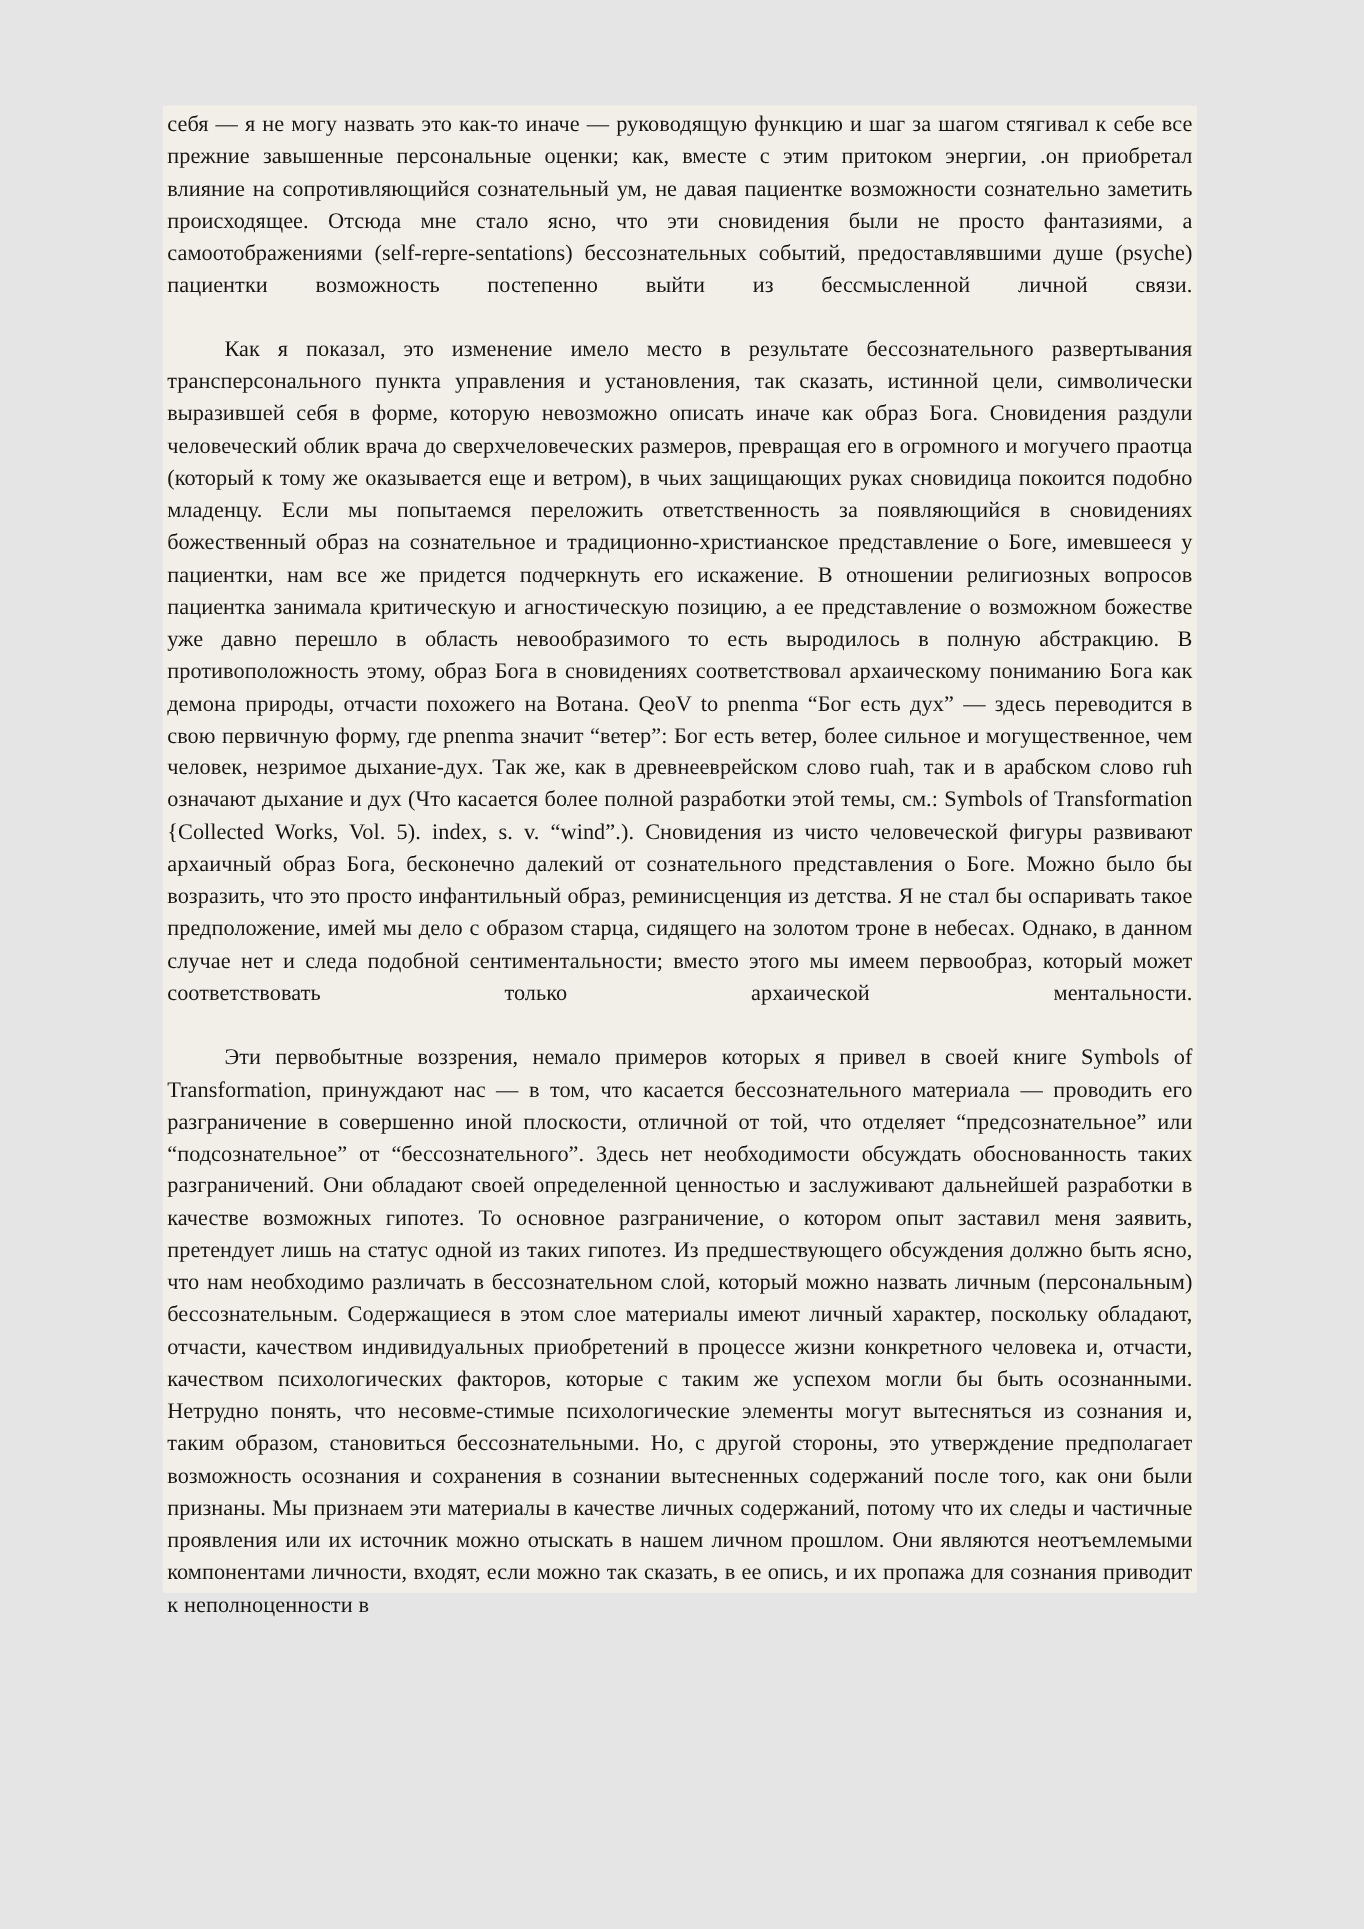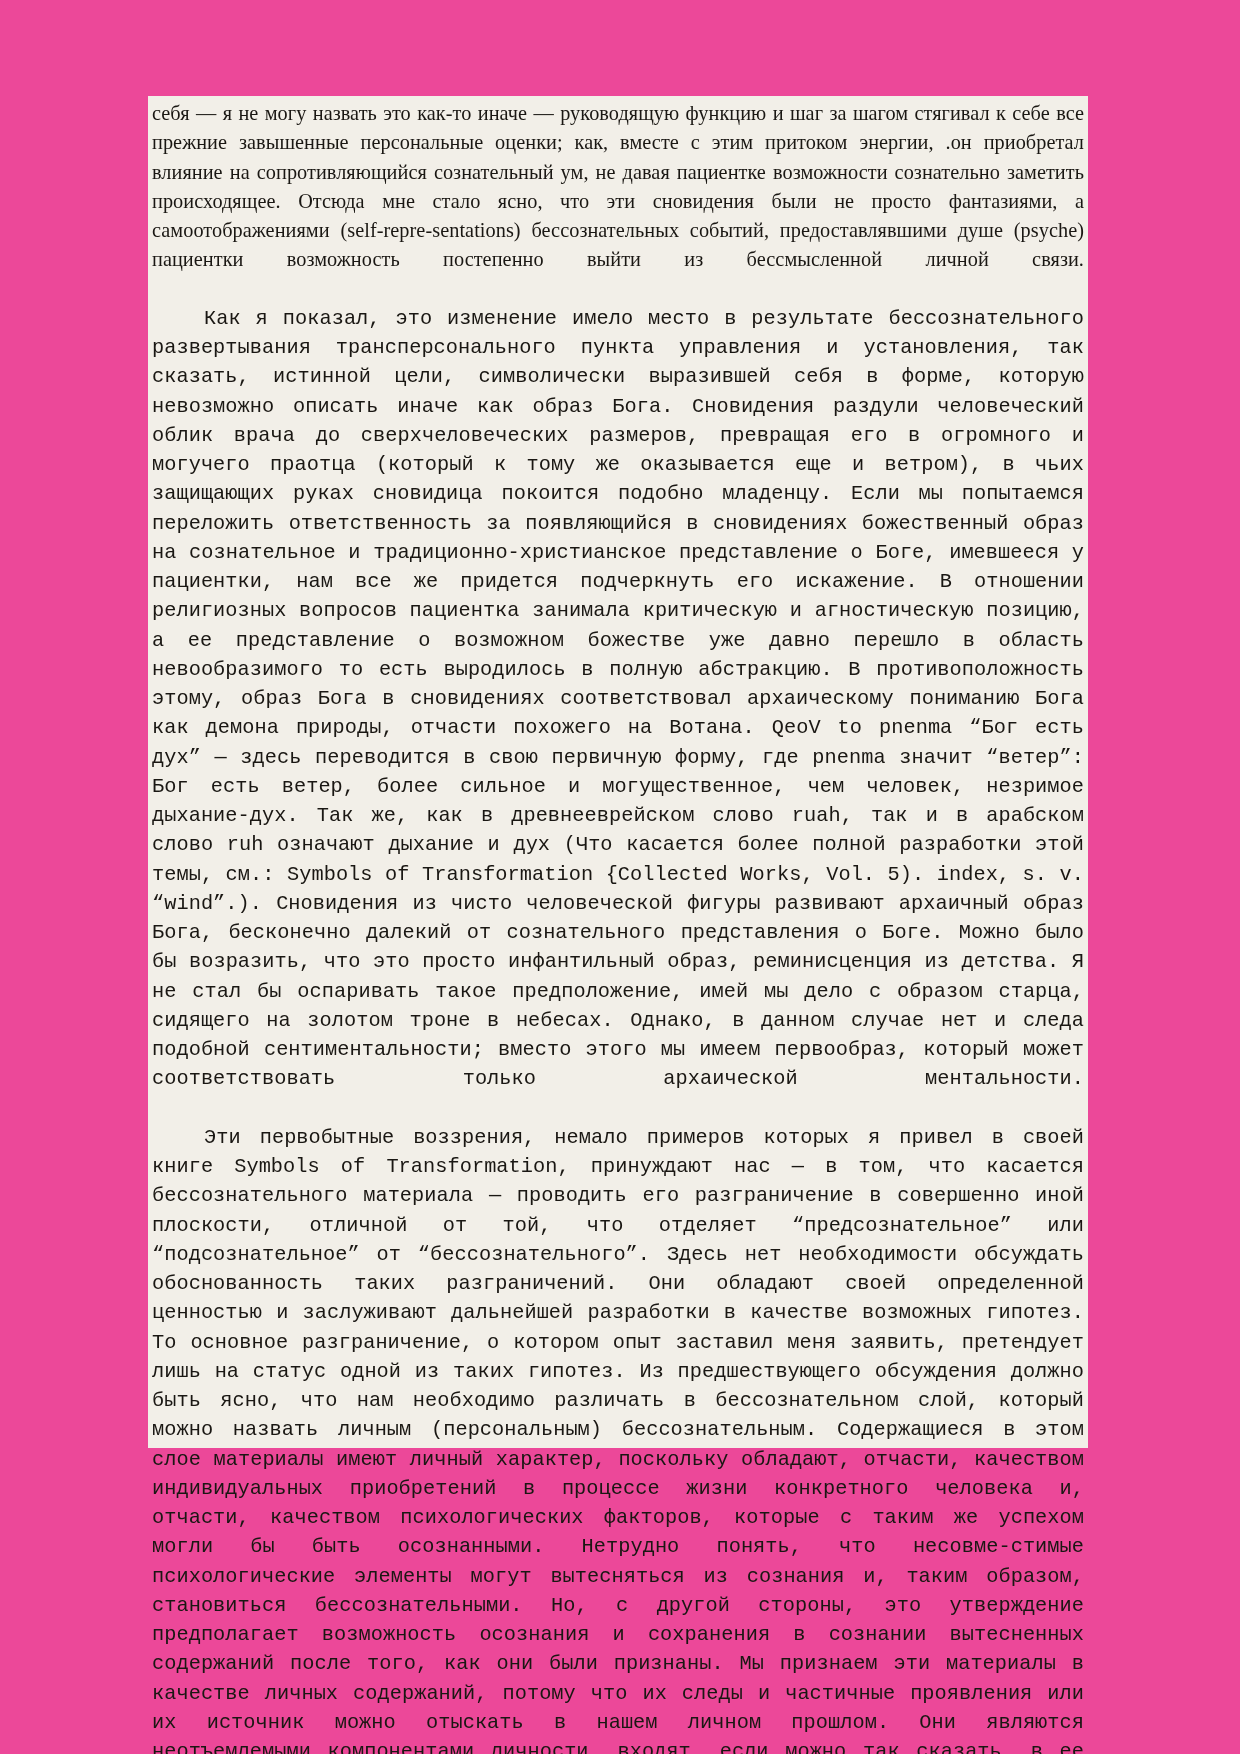--- a/index.html
+++ b/index.html
@@ -42,34 +42,33 @@
     letter-spacing: 0.05px;
     word-spacing: 0.2px;
   }
   p.para {
     margin: 0;
     text-align: justify;
     text-indent: 0;
   }
   p.para.indented {
     text-indent: 52px;
-    font-family: Liberation Mono, monospace;
   }
   
   p.para::after {
     content: "";
     display: inline-block;
     width: 100%;
   }
   p.para.no-stretch::after { display: none; }
 </style>
 </head>
 <body>
 
-<div id="page" style="background: #ec4899;">
+<div id="page" style="background: #e5e5e5;">
 
   <div id="scan-tint" style="background: rgb(242, 239, 232);"></div>
 
   <div id="text-column" style="color: rgb(26, 23, 19);">
     <p class="para">себя — я не могу назвать это как-то иначе — руководящую функцию и шаг за шагом стягивал к себе все прежние завышенные персональные оценки; как, вместе с этим притоком энергии, .он приобретал влияние на сопротивляющийся сознательный ум, не давая пациентке возможности сознательно заметить происходящее. Отсюда мне стало ясно, что эти сновидения были не просто фантазиями, а самоотображениями (self-repre-sentations) бессознательных событий, предоставлявшими душе (psyche) пациентки возможность постепенно выйти из бессмысленной личной связи.</p>
     <p class="para indented">Как я показал, это изменение имело место в результате бессознательного развертывания трансперсонального пункта управления и установления, так сказать, истинной цели, символически выразившей себя в форме, которую невозможно описать иначе как образ Бога. Сновидения раздули человеческий облик врача до сверхчеловеческих размеров, превращая его в огромного и могучего праотца (который к тому же оказывается еще и ветром), в чьих защищающих руках сновидица покоится подобно младенцу. Если мы попытаемся переложить ответственность за появляющийся в сновидениях божественный образ на сознательное и традиционно-христианское представление о Боге, имевшееся у пациентки, нам все же придется подчеркнуть его искажение. В отношении религиозных вопросов пациентка занимала критическую и агностическую позицию, а ее представление о возможном божестве уже давно перешло в область невообразимого то есть выродилось в полную абстракцию. В противоположность этому, образ Бога в сновидениях соответствовал архаическому пониманию Бога как демона природы, отчасти похожего на Вотана. QeoV to pnenma “Бог есть дух” — здесь переводится в свою первичную форму, где pnenma значит “ветер”: Бог есть ветер, более сильное и могущественное, чем человек, незримое дыхание-дух. Так же, как в древнееврейском слово ruah, так и в арабском слово ruh означают дыхание и дух (Что касается более полной разработки этой темы, см.: Symbols of Transformation {Collected Works, Vol. 5). index, s. v. “wind”.). Сновидения из чисто человеческой фигуры развивают архаичный образ Бога, бесконечно далекий от сознательного представления о Боге. Можно было бы возразить, что это просто инфантильный образ, реминисценция из детства. Я не стал бы оспаривать такое предположение, имей мы дело с образом старца, сидящего на золотом троне в небесах. Однако, в данном случае нет и следа подобной сентиментальности; вместо этого мы имеем первообраз, который может соответствовать только архаической ментальности.</p>
     <p class="para indented no-stretch">Эти первобытные воззрения, немало примеров которых я привел в своей книге Symbols of Transformation, принуждают нас — в том, что касается бессознательного материала — проводить его разграничение в совершенно иной плоскости, отличной от той, что отделяет “предсознательное” или “подсознательное” от “бессознательного”. Здесь нет необходимости обсуждать обоснованность таких разграничений. Они обладают своей определенной ценностью и заслуживают дальнейшей разработки в качестве возможных гипотез. То основное разграничение, о котором опыт заставил меня заявить, претендует лишь на статус одной из таких гипотез. Из предшествующего обсуждения должно быть ясно, что нам необходимо различать в бессознательном слой, который можно назвать личным (персональным) бессознательным. Содержащиеся в этом слое материалы имеют личный характер, поскольку обладают, отчасти, качеством индивидуальных приобретений в процессе жизни конкретного человека и, отчасти, качеством психологических факторов, которые с таким же успехом могли бы быть осознанными. Нетрудно понять, что несовме-стимые психологические элементы могут вытесняться из сознания и, таким образом, становиться бессознательными. Но, с другой стороны, это утверждение предполагает возможность осознания и сохранения в сознании вытесненных содержаний после того, как они были признаны. Мы признаем эти материалы в качестве личных содержаний, потому что их следы и частичные проявления или их источник можно отыскать в нашем личном прошлом. Они являются неотъемлемыми компонентами личности, входят, если можно так сказать, в ее опись, и их пропажа для сознания приводит к неполноценности в</p>
   </div>
 
 </div>

